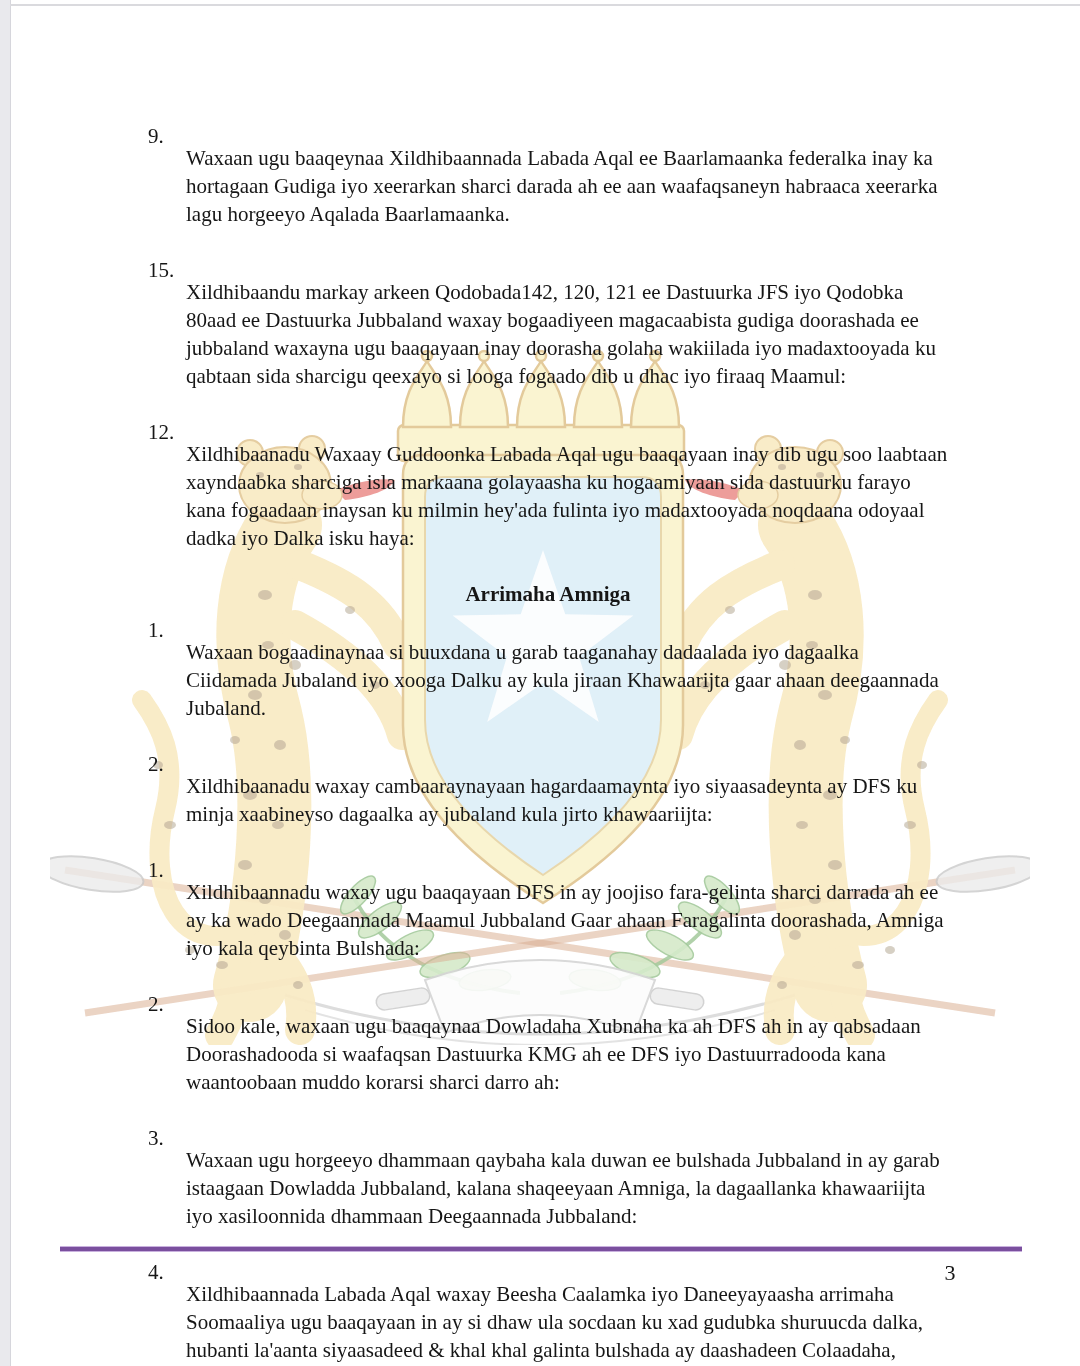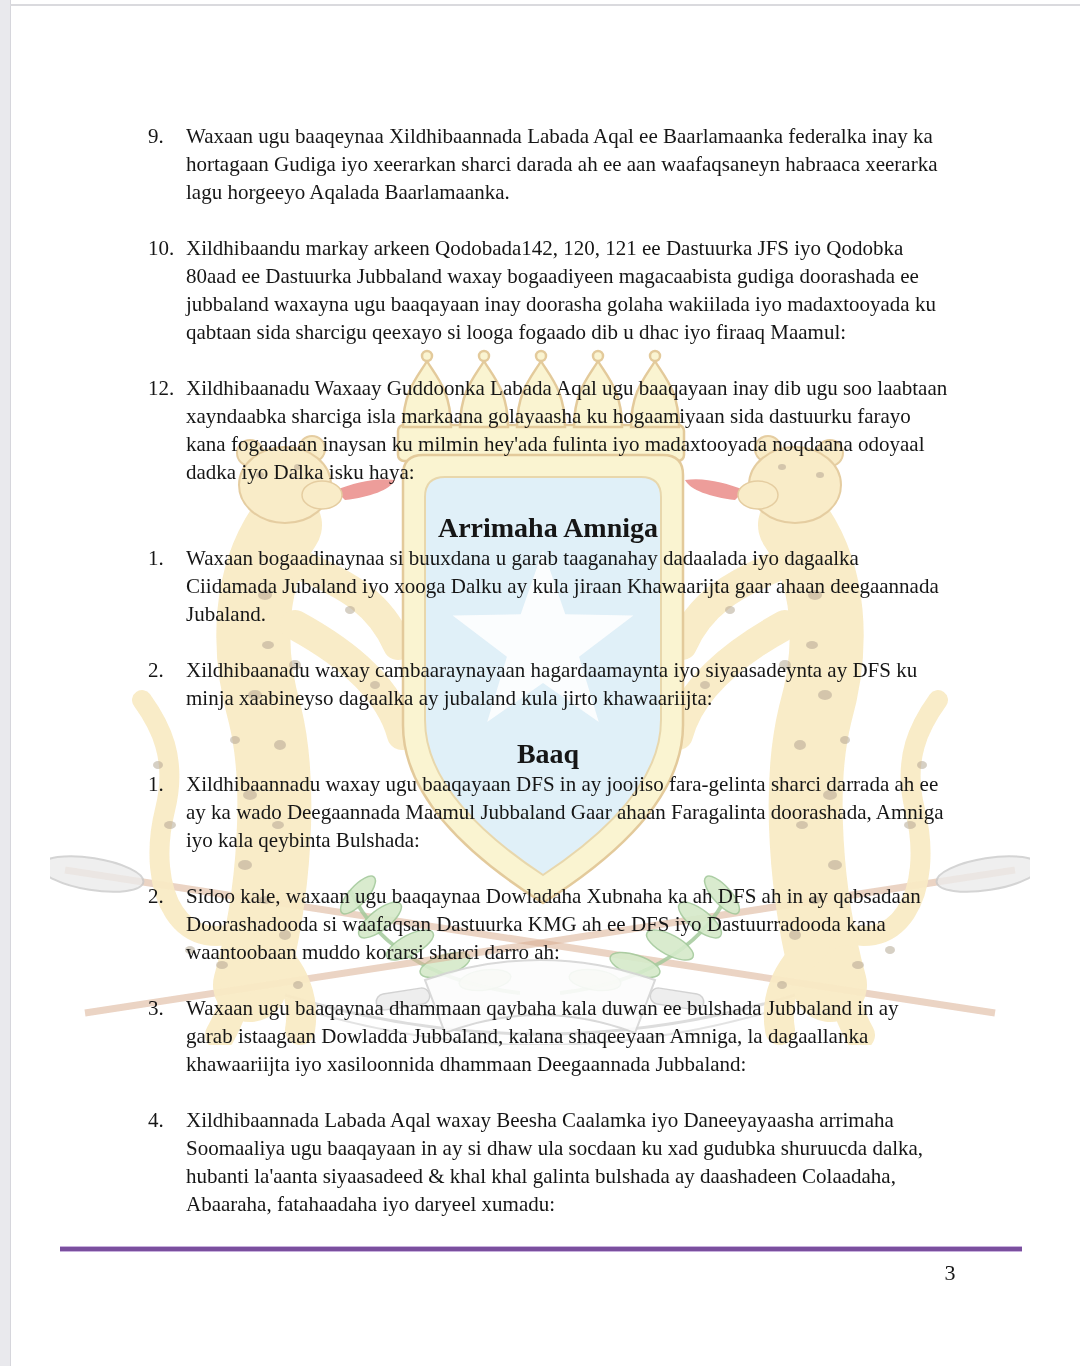--- a/index.html
+++ b/index.html
@@ -10,22 +10,22 @@
   .edge-left{position:absolute;left:0;top:0;width:10px;height:1366px;
     background:var(--edge-gray,#e9e9ed);border-right:1px solid #d6d6dc;z-index:3;}
   .edge-top{position:absolute;left:10px;top:4px;width:1070px;height:2px;
     background:#dadade;z-index:3;}
   .watermark{position:absolute;left:50px;top:345px;width:980px;height:700px;
     z-index:0;opacity:.78;}
   .content{position:absolute;left:148px;top:122px;width:800px;z-index:2;
     font-size:21px;line-height:28px;}
   .para{display:flex;margin:0 0 28px 0;}
   .para .num{flex:0 0 38px;}
-  .para .txt{flex:1;}
-  .heading{margin:2px;font-size:28px;line-height:28px;font-weight:bold;
+  .para .txt{flex:1;margin-top:22px;}
+  .heading{margin:8px;font-size:21px;line-height:28px;font-weight:bold;
     text-align:center;}
   .footer-rule{position:absolute;left:60px;top:1246px;width:962px;height:6px;z-index:2;
     background:linear-gradient(to bottom,
       var(--rule-purple-light,#c9b1de) 0 1px,
       var(--rule-purple,#7a4f9e) 1px 5px,
       var(--rule-purple-light,#c9b1de) 5px 6px);}
   .page-number{position:absolute;left:930px;top:1256px;width:40px;z-index:2;
     font-size:22px;line-height:34px;text-align:center;}
 </style>
 </head>
@@ -109,52 +109,51 @@
     <polygon points="493,205 515.3,269.3 583.4,270.6 529.1,311.7 548.8,376.9 493,338 437.2,376.9 456.9,311.7 402.6,270.6 470.7,269.3" fill="var(--wm-star,#fdfefe)" opacity=".92"></polygon>
   </svg>
 </div>
 
 <main class="content">
   <div class="para">
     <span class="num">9.</span>
     <span class="txt">Waxaan ugu baaqeynaa Xildhibaannada Labada Aqal ee Baarlamaanka federalka inay ka hortagaan Gudiga iyo xeerarkan sharci darada ah ee aan waafaqsaneyn habraaca xeerarka lagu horgeeyo Aqalada Baarlamaanka.</span>
   </div>
   <div class="para">
-    <span class="num">10.</span>
+    <span class="num">15.</span>
     <span class="txt">Xildhibaandu markay arkeen Qodobada142, 120, 121 ee Dastuurka JFS iyo Qodobka 80aad ee Dastuurka Jubbaland waxay bogaadiyeen magacaabista gudiga doorashada ee jubbaland waxayna ugu baaqayaan inay doorasha golaha wakiilada iyo madaxtooyada ku qabtaan sida sharcigu qeexayo si looga fogaado dib u dhac iyo firaaq Maamul:</span>
   </div>
   <div class="para">
     <span class="num">12.</span>
     <span class="txt">Xildhibaanadu Waxaay Guddoonka Labada Aqal ugu baaqayaan inay dib ugu soo laabtaan xayndaabka sharciga isla markaana golayaasha ku hogaamiyaan sida dastuurku farayo kana fogaadaan inaysan ku milmin hey'ada fulinta iyo madaxtooyada noqdaana odoyaal dadka iyo Dalka isku haya:</span>
   </div>
 
   <h2 class="heading">Arrimaha Amniga</h2>
 
   <div class="para">
     <span class="num">1.</span>
     <span class="txt">Waxaan bogaadinaynaa si buuxdana u garab taaganahay dadaalada iyo dagaalka Ciidamada Jubaland iyo xooga Dalku ay kula jiraan Khawaarijta gaar ahaan deegaannada Jubaland.</span>
   </div>
   <div class="para">
     <span class="num">2.</span>
     <span class="txt">Xildhibaanadu waxay cambaaraynayaan hagardaamaynta iyo siyaasadeynta ay DFS ku minja xaabineyso dagaalka ay jubaland kula jirto khawaariijta:</span>
   </div>
 
-  <h2 class="heading">Baaq</h2>
 
   <div class="para">
     <span class="num">1.</span>
     <span class="txt">Xildhibaannadu waxay ugu baaqayaan DFS in ay joojiso fara-gelinta sharci darrada ah ee ay ka wado Deegaannada Maamul Jubbaland Gaar ahaan Faragalinta doorashada, Amniga iyo kala qeybinta Bulshada:</span>
   </div>
   <div class="para">
     <span class="num">2.</span>
     <span class="txt">Sidoo kale, waxaan ugu baaqaynaa Dowladaha Xubnaha ka ah DFS ah in ay qabsadaan Doorashadooda si waafaqsan Dastuurka KMG ah ee DFS iyo Dastuurradooda kana waantoobaan muddo korarsi sharci darro ah:</span>
   </div>
   <div class="para">
     <span class="num">3.</span>
-    <span class="txt">Waxaan ugu baaqaynaa dhammaan qaybaha kala duwan ee bulshada Jubbaland in ay garab istaagaan Dowladda Jubbaland, kalana shaqeeyaan Amniga, la dagaallanka khawaariijta iyo xasiloonnida dhammaan Deegaannada Jubbaland:</span>
+    <span class="txt">Waxaan ugu horgeeyo dhammaan qaybaha kala duwan ee bulshada Jubbaland in ay garab istaagaan Dowladda Jubbaland, kalana shaqeeyaan Amniga, la dagaallanka khawaariijta iyo xasiloonnida dhammaan Deegaannada Jubbaland:</span>
   </div>
   <div class="para">
     <span class="num">4.</span>
     <span class="txt">Xildhibaannada Labada Aqal waxay Beesha Caalamka iyo Daneeyayaasha arrimaha Soomaaliya ugu baaqayaan in ay si dhaw ula socdaan ku xad gudubka shuruucda dalka, hubanti la'aanta siyaasadeed &amp; khal khal galinta bulshada ay daashadeen Colaadaha, Abaaraha, fatahaadaha iyo daryeel xumadu:</span>
   </div>
 </main>
 
 <div class="footer-rule"></div>
 <div class="page-number">3</div>
 

